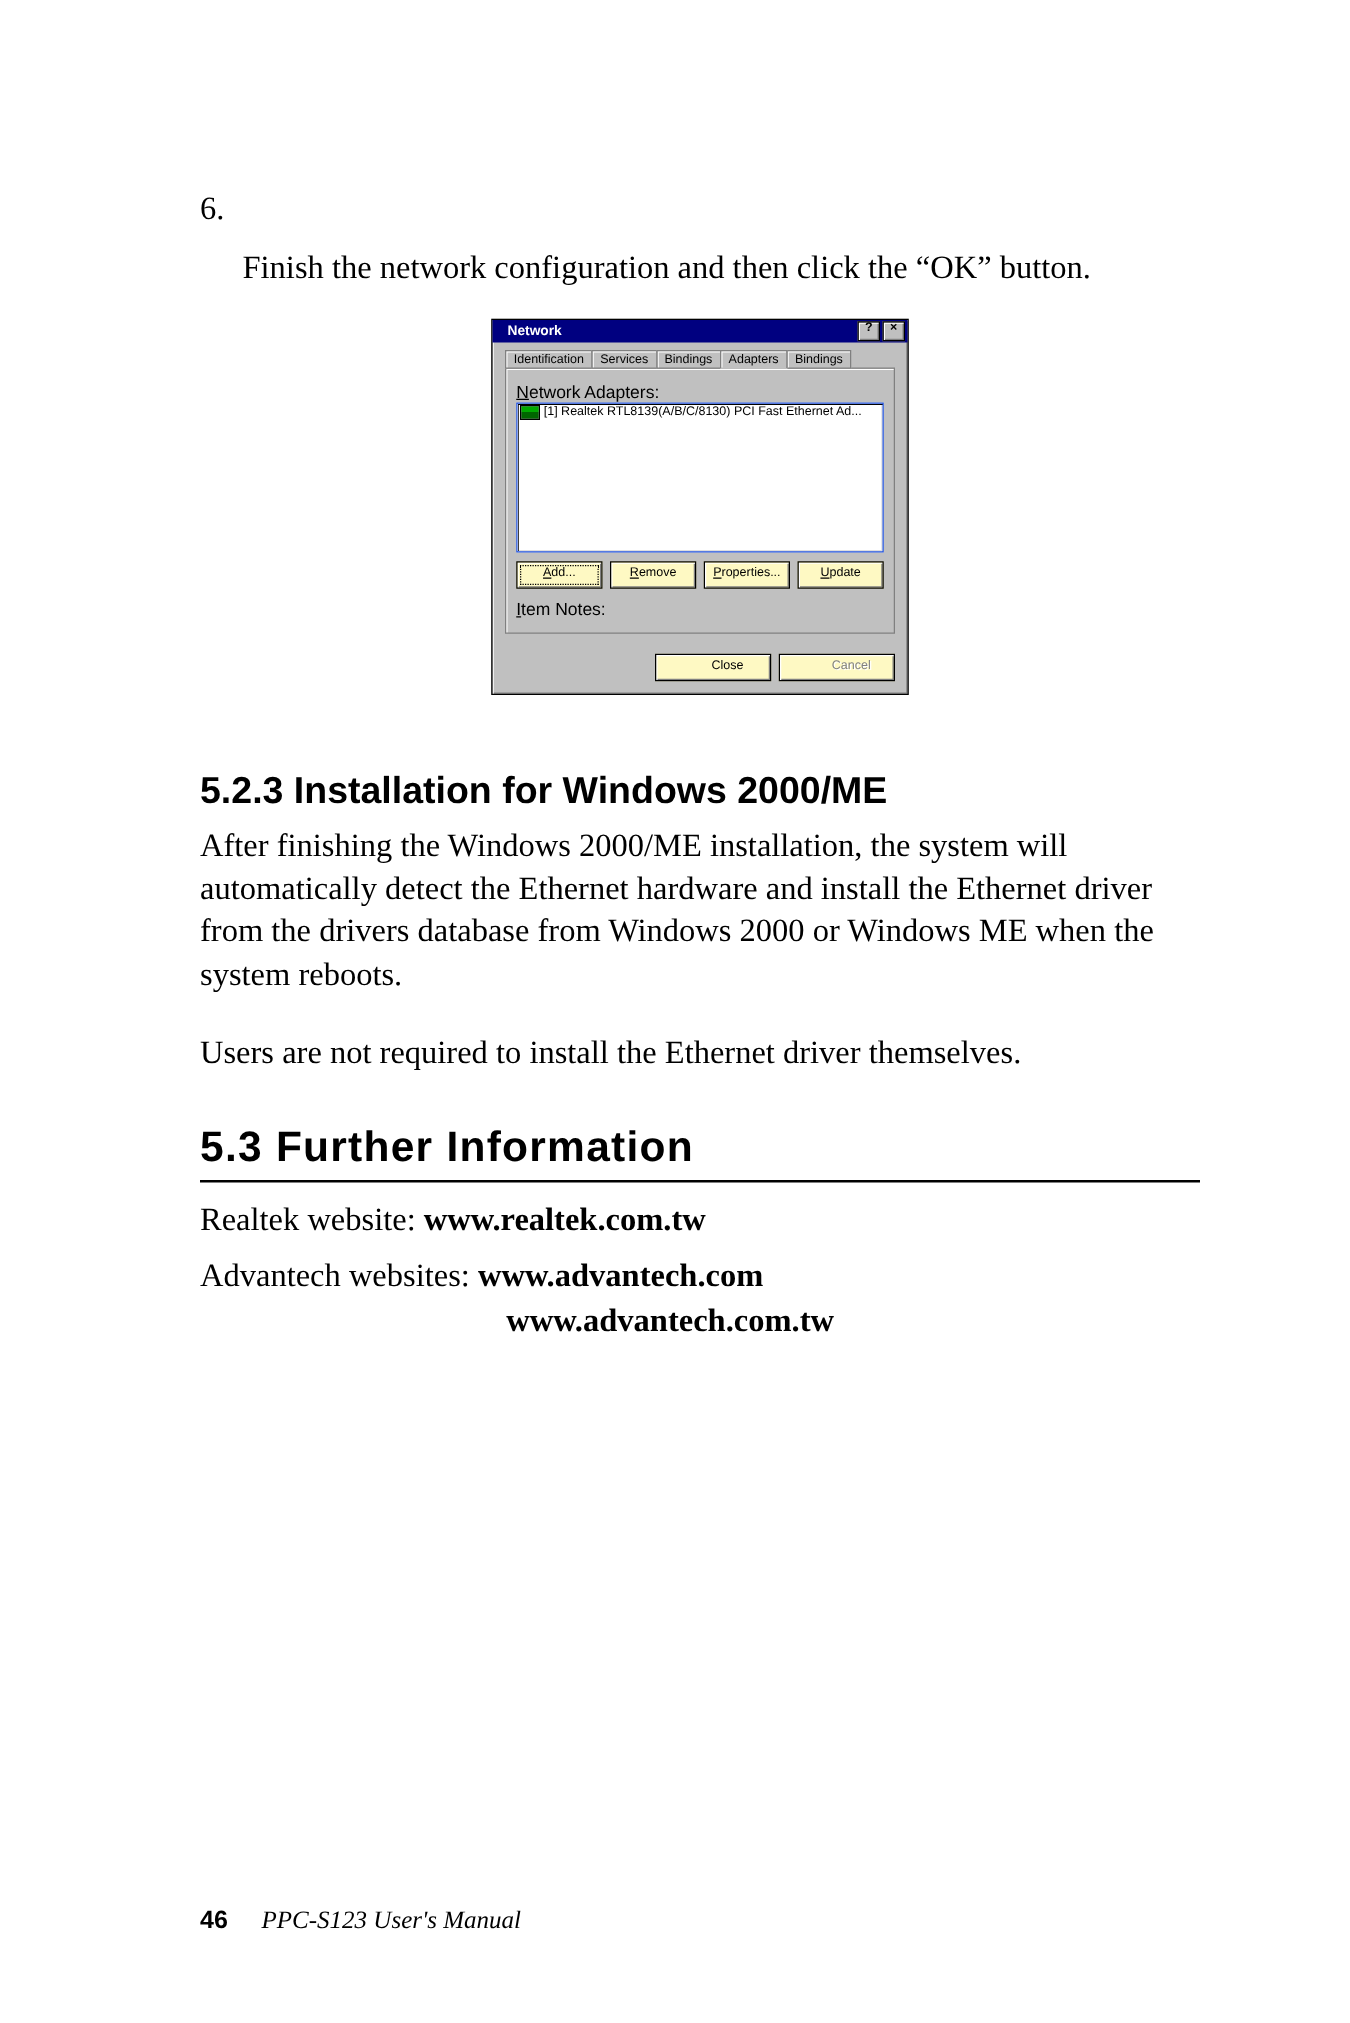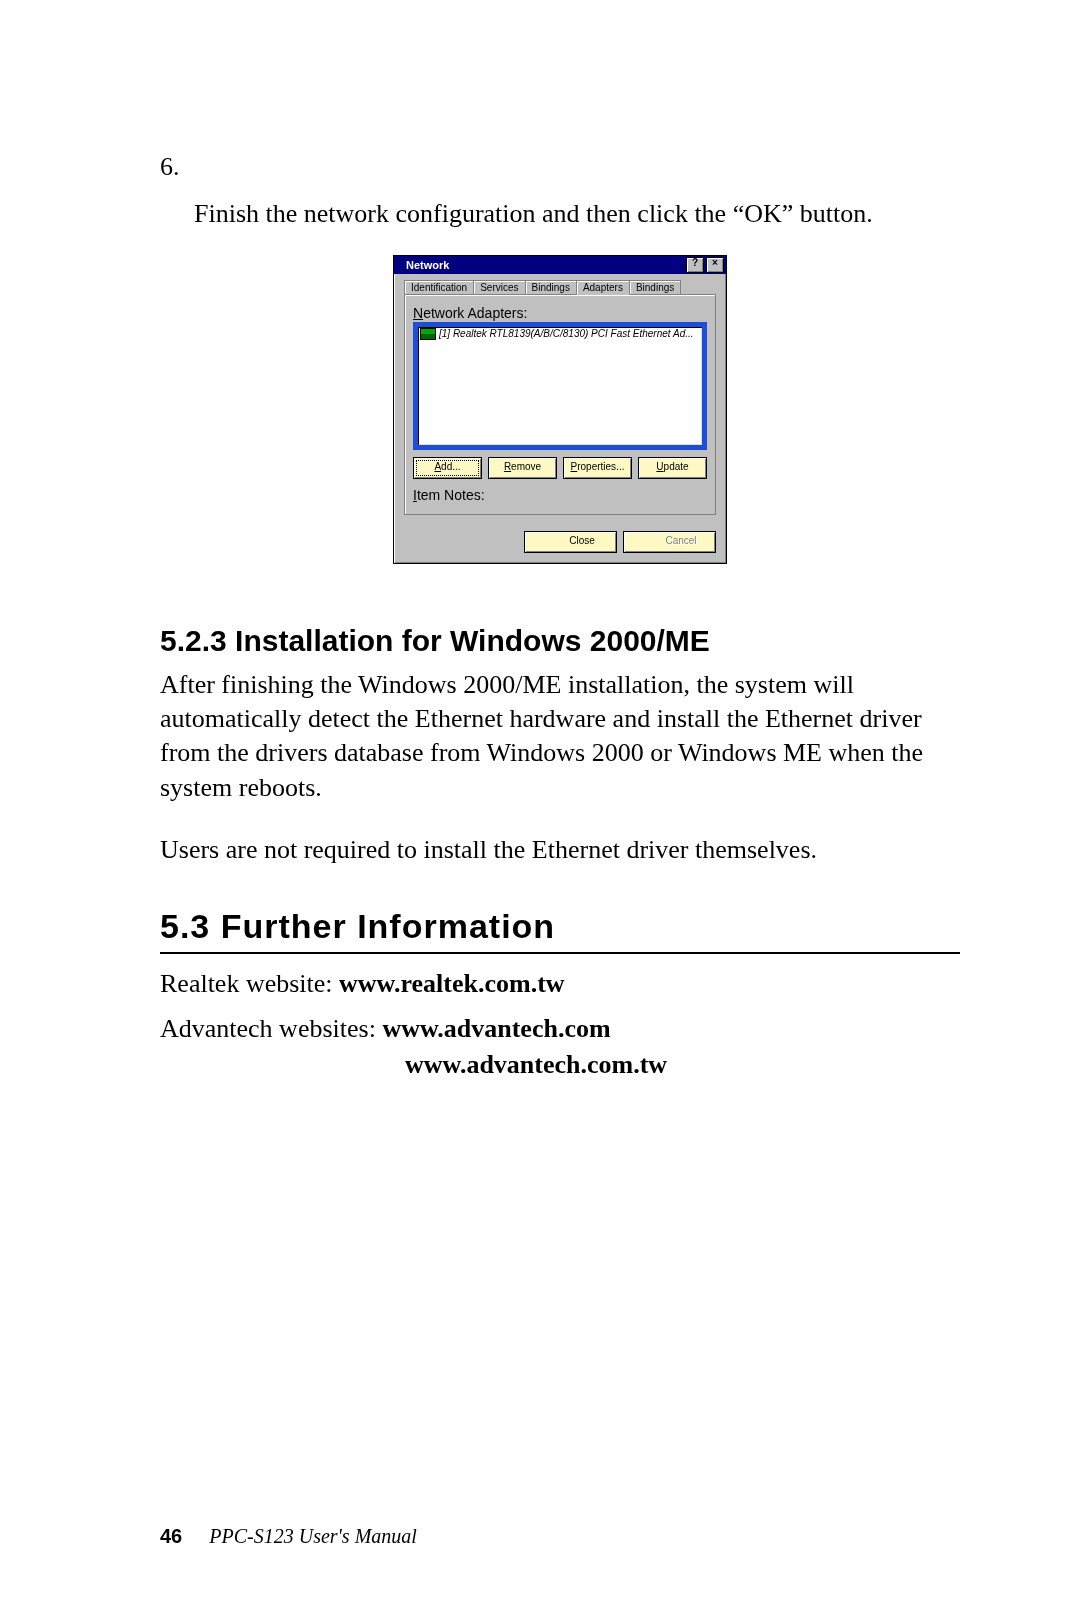--- a/index.html
+++ b/index.html
@@ -84,23 +84,22 @@
   .tabpanel {
     border: 1px solid #808080;
     box-shadow: inset 1px 1px 0 #fff;
     padding: 8px 8px 10px 8px;
     background: #c0c0c0;
   }
   .lbl { font-size: 14px; margin: 2px 0 1px 0; }
   .ul { text-decoration: underline; }
   .listbox, .notesbox {
     background: #fff;
-    border: 5px solid #1d4ed8;
+    border: 1px solid #1d4ed8;
     box-shadow: inset 1px 1px 0 #000, inset -1px -1px 0 #dfdfdf;
-    font-style: italic;
   }
   .listbox { height: 118px; overflow: hidden; }
   .listrow {
     display: flex;
     align-items: center;
     padding: 1px 2px;
     font-size: 10px;
     white-space: nowrap;
   }
   .adapter-icon {

